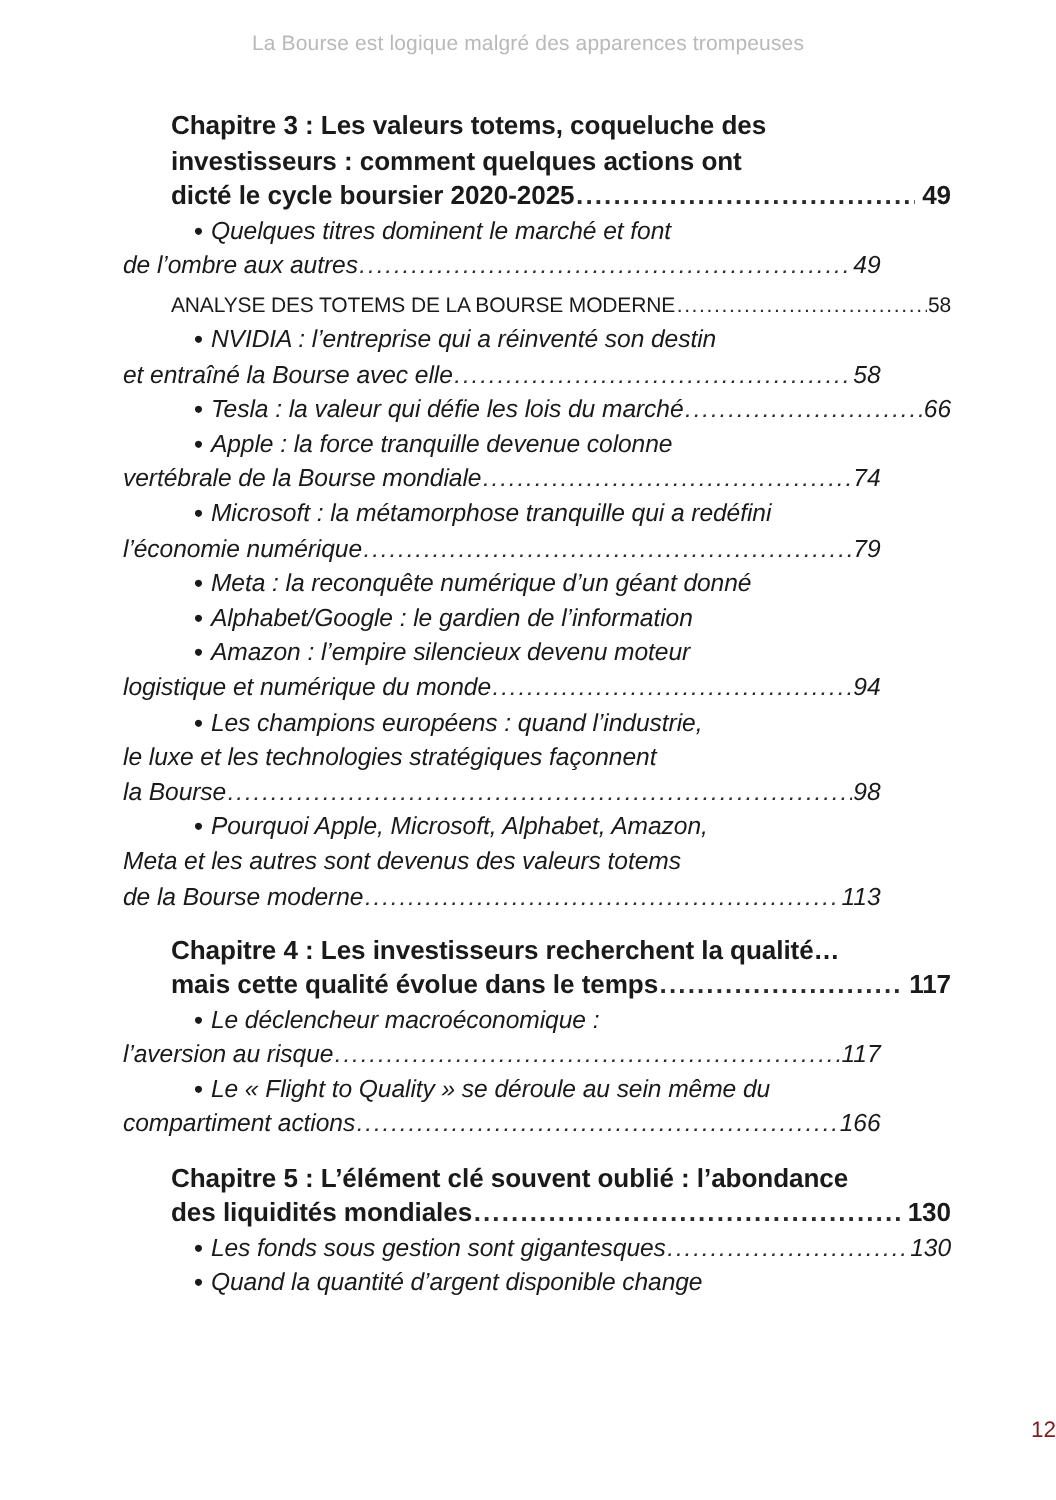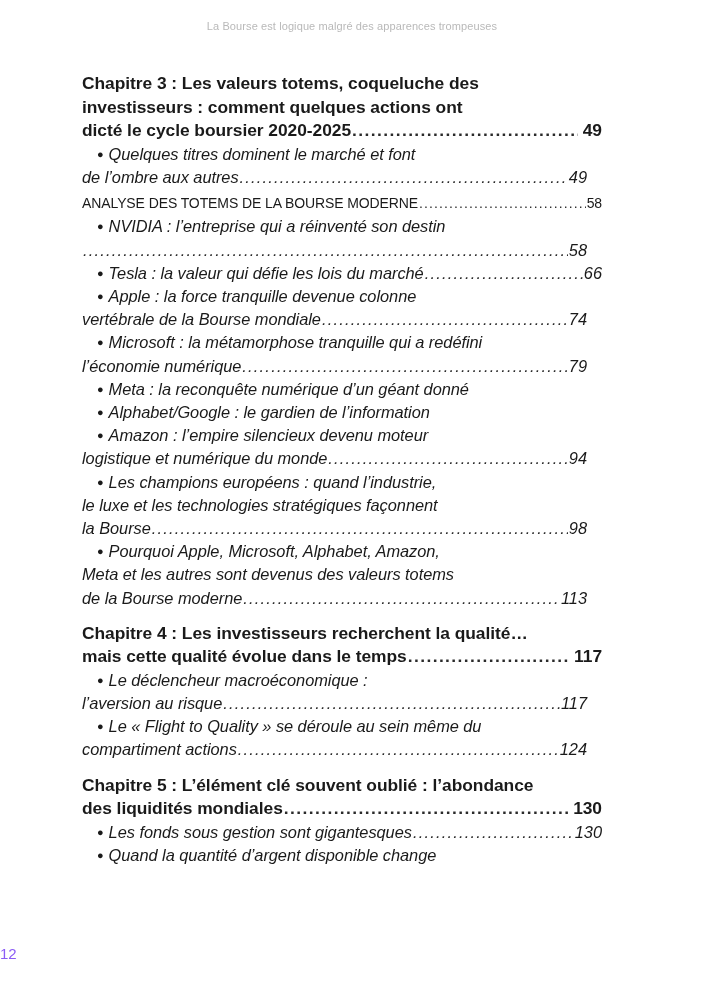--- a/index.html
+++ b/index.html
@@ -21,21 +21,21 @@
     inset: 0;
     background: #ffffff;
   }
 
   .running-head {
     position: absolute;
     top: 20px;
     left: 0;
     right: 0;
     text-align: center;
-    font-size: 11px;
+    font-size: 14px;
     color: #b9b9b9;
     letter-spacing: 0.1px;
     font-weight: 400;
   }
 
   .toc {
     position: absolute;
     top: 72px;
     left: 82px;
     width: 520px;
@@ -43,20 +43,21 @@
 
   
   .entry {
     margin: 0;
     padding: 0;
   }
   .line {
     display: flex;
     align-items: baseline;
     width: 100%;
+    margin-left: 32px;
   }
   .line .txt {
     white-space: pre;
     flex: 0 0 auto;
   }
   .line .leader {
     flex: 1 1 auto;
     overflow: hidden;
     white-space: nowrap;
     min-width: 0;
@@ -117,23 +118,23 @@
   .sub .cont { margin-left: -15px; align-items: flex-end; }
 
   .gap-chapter { height: 12px; }
   .gap-small { height: 3px; }
 
   .folio {
     position: absolute;
     bottom: 38px;
     left: 0;
     right: 0;
-    text-align: left;
+    text-align: right;
     font-size: 15px;
-    color: #8b5cf6;
+    color: #7f1d1d;
   }
 </style>
 </head>
 <body>
 
 <div class="page">
 
   <div class="running-head">La Bourse est logique malgré des apparences trompeuses</div>
 
   <div class="toc">
@@ -173,20 +174,21 @@
         <span class="pg">58</span>
       </div>
     </div>
 
     <div class="entry sub">
       <div class="line noleader">
         <span class="bullet">●</span>
         <span class="txt">NVIDIA : l’entreprise qui a réinventé son destin</span>
       </div>
       <div class="line cont">
+        <span class="txt">et entraîné la Bourse avec elle</span>
         <span class="leader"></span>
         <span class="pg">58</span>
       </div>
     </div>
 
     <div class="entry sub">
       <div class="line">
         <span class="bullet">●</span>
         <span class="txt">Tesla : la valeur qui défie les lois du marché</span>
         <span class="leader"></span>
@@ -300,21 +302,21 @@
     </div>
 
     <div class="entry sub">
       <div class="line noleader">
         <span class="bullet">●</span>
         <span class="txt">Le « Flight to Quality » se déroule au sein même du</span>
       </div>
       <div class="line cont">
         <span class="txt">compartiment actions</span>
         <span class="leader"></span>
-        <span class="pg">124</span>
+        <span class="pg">166</span>
       </div>
     </div>
 
     <div class="gap-chapter"></div>
 
     <div class="entry chapter">
       <div class="line noleader">
         <span class="txt">Chapitre 5 : L’élément clé souvent oublié : l’abondance</span>
       </div>
       <div class="line">

